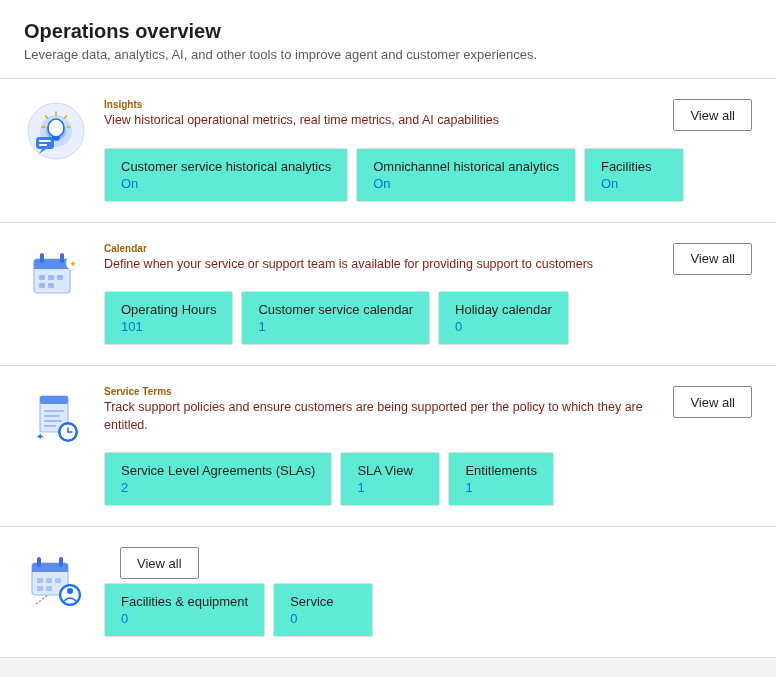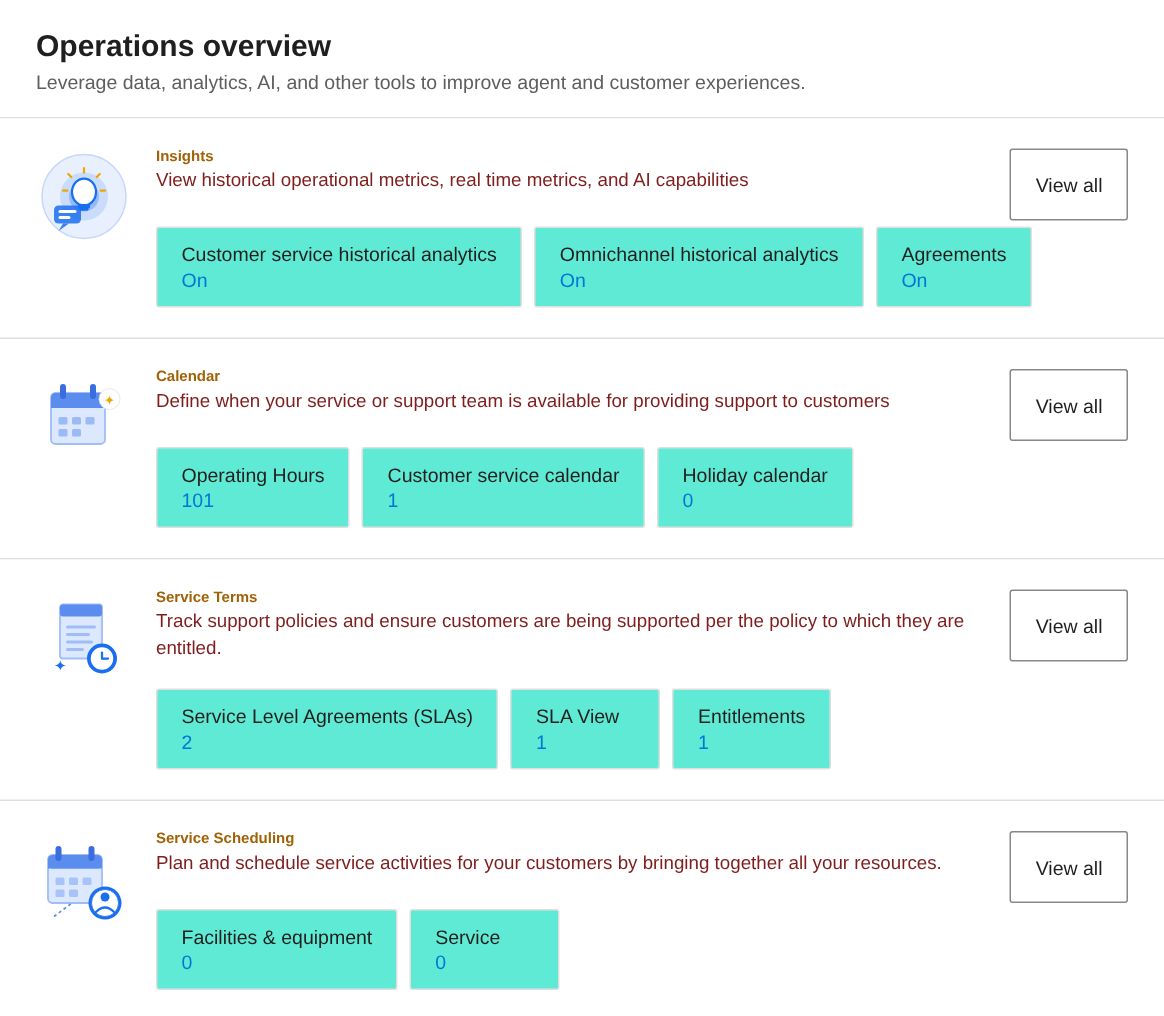--- a/index.html
+++ b/index.html
@@ -75,21 +75,21 @@
       border: 1px solid #8a8886;
       background: #fff;
       color: #201f1e;
       font-size: 13px;
       padding: 5px 16px;
       cursor: pointer;
       border-radius: 2px;
       white-space: nowrap;
       flex-shrink: 0;
       margin-left: 16px;
-      height: 48px;
+      height: 32px;
     }
     .cards-row {
       display: flex;
       flex-wrap: wrap;
       gap: 8px;
     }
     .card {
       border: 1px solid #e1dfdd;
       background: #5eead4;
       border-radius: 2px;
@@ -171,21 +171,21 @@
         <div class="cards-row">
           <div class="card">
             <div class="card-label">Customer service historical analytics</div>
             <div class="card-value">On</div>
           </div>
           <div class="card">
             <div class="card-label">Omnichannel historical analytics</div>
             <div class="card-value">On</div>
           </div>
           <div class="card">
-            <div class="card-label">Agreements</div>
+            <div class="card-label">Facilities</div>
             <div class="card-value">On</div>
           </div>
         </div>
       </div>
     </div>
   </div>
 
   <div class="section">
     <div class="section-inner">
       <div class="section-icon-wrap">
@@ -297,24 +297,20 @@
           <circle cx="44" cy="46" r="9" fill="#fff" stroke="#1a6ef0" stroke-width="0.5"></circle>
 
           <circle cx="44" cy="42" r="3" fill="#1a6ef0"></circle>
           <path d="M38 52 Q44 46 50 52" stroke="#1a6ef0" stroke-width="1.5" fill="none" stroke-linecap="round"></path>
 
           <line x1="10" y1="55" x2="22" y2="46" stroke="#5b8def" stroke-width="1.2" stroke-dasharray="2,2"></line>
         </svg>
       </div>
       <div class="section-content">
         <div class="section-header">
-          <div>
-            <div class="section-title">Service Scheduling</div>
-            <div class="section-desc">Plan and schedule service activities for your customers by bringing together all your resources.</div>
-          </div>
           <button class="view-all-btn">View all</button>
         </div>
         <div class="cards-row">
           <div class="card">
             <div class="card-label">Facilities &amp; equipment</div>
             <div class="card-value">0</div>
           </div>
           <div class="card">
             <div class="card-label">Service</div>
             <div class="card-value">0</div>

